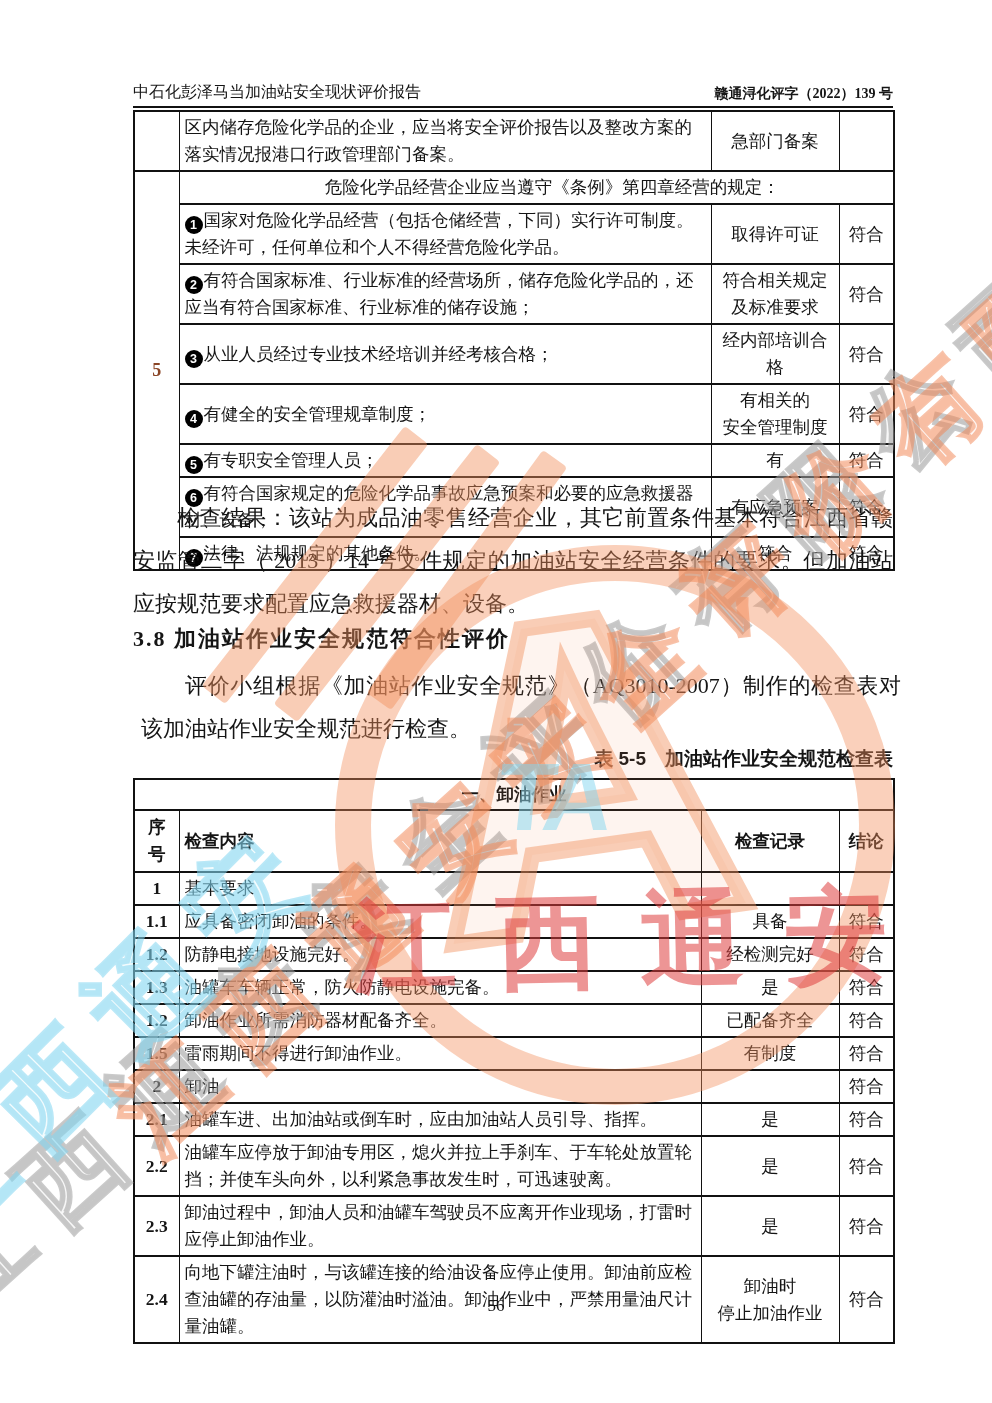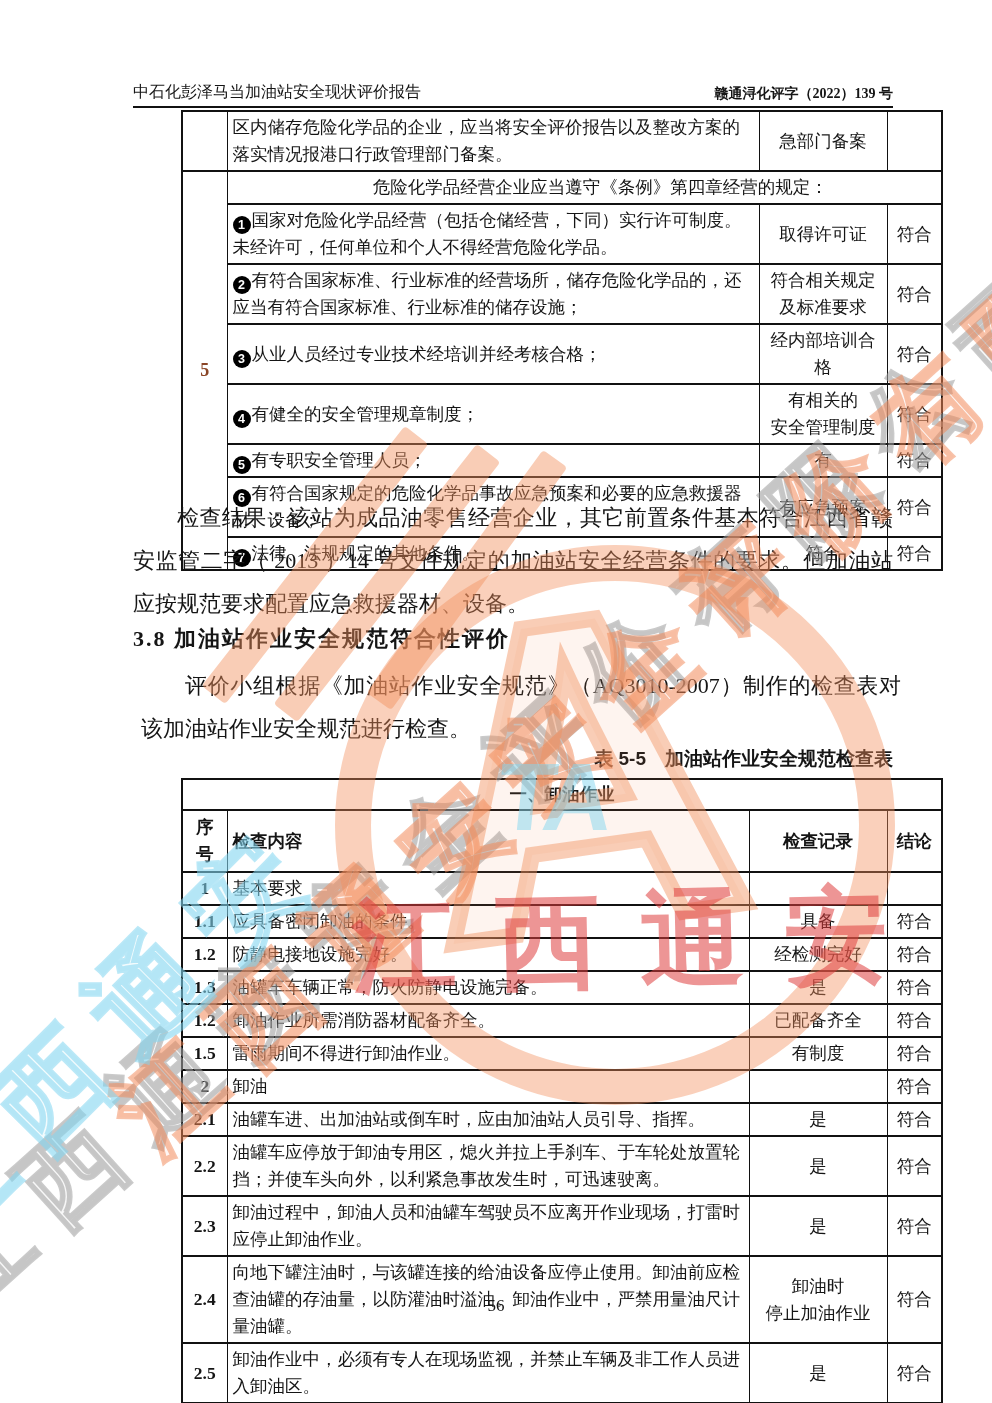--- a/index.html
+++ b/index.html
@@ -16,21 +16,21 @@
     position:absolute; left:133px; top:82px; width:760px;
     display:flex; justify-content:space-between; align-items:flex-end;
     font-size:16px;
   }
   .pagehead .right { font-weight:700; font-size:14px; }
   .headrule {
     position:absolute; left:133px; top:106px; width:760px; height:2px; background:#111;
   }
 
   
-  table { border-collapse:collapse; table-layout:fixed; width:760px;margin-left:48px; }
+  table { border-collapse:collapse; table-layout:fixed; width:760px; }
   td, th {
     border:1px solid #111; border-top-width:2px; border-bottom-width:2px;
     font-size:17.5px; line-height:27px; vertical-align:middle;
     padding:2px 5px; overflow:hidden;
   }
   .t-outer { border:2px solid #111; }
   .c-center { text-align:center; }
   .pre { white-space:pre-line; }
 
   
@@ -284,26 +284,20 @@
       <td class="rec">是</td>
       <td class="con">符合</td>
     </tr>
     <tr>
       <td class="no-col">2.4</td>
       <td style="height:56px">向地下罐注油时，与该罐连接的给油设备应停止使用。卸油前应检查油罐的存油量，以防灌油时溢油。卸油作业中，严禁用量油尺计量油罐。</td>
       <td class="rec pre">卸油时
 停止加油作业</td>
       <td class="con">符合</td>
     </tr>
-    <tr>
-      <td class="no-col">2.5</td>
-      <td>卸油作业中，必须有专人在现场监视，并禁止车辆及非工作人员进入卸油区。</td>
-      <td class="rec">是</td>
-      <td class="con">符合</td>
-    </tr>
 
   </tbody>
     </table>
 
   <div class="pagenum">56</div>
 </div>
 
 <div>
   <div class="wm wm-diag-gray wm-diag">江西通安安全评价有限公司</div>
   <div class="wm wm-diag-orange wm-diag">江西通安安全评价有限公司</div>

